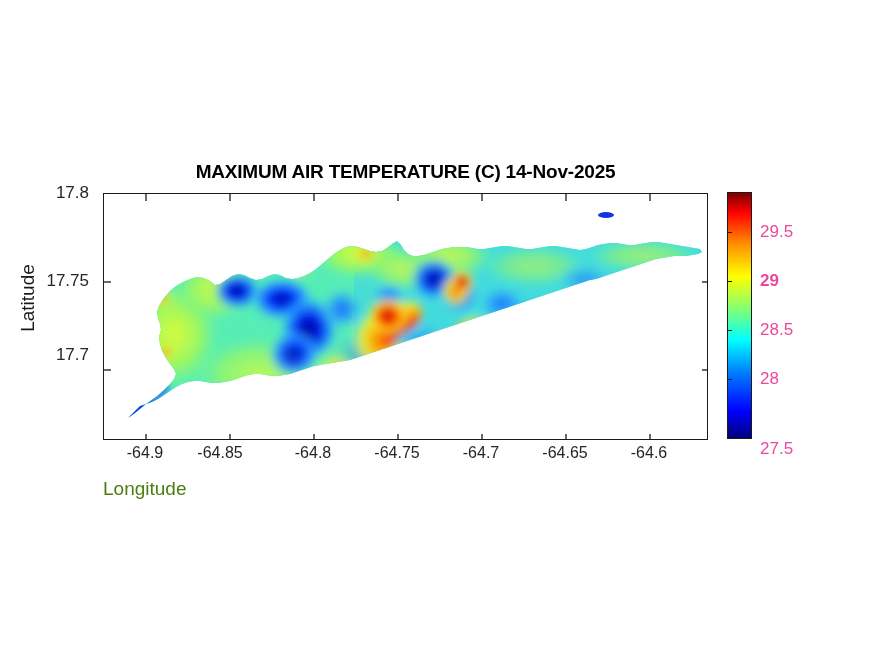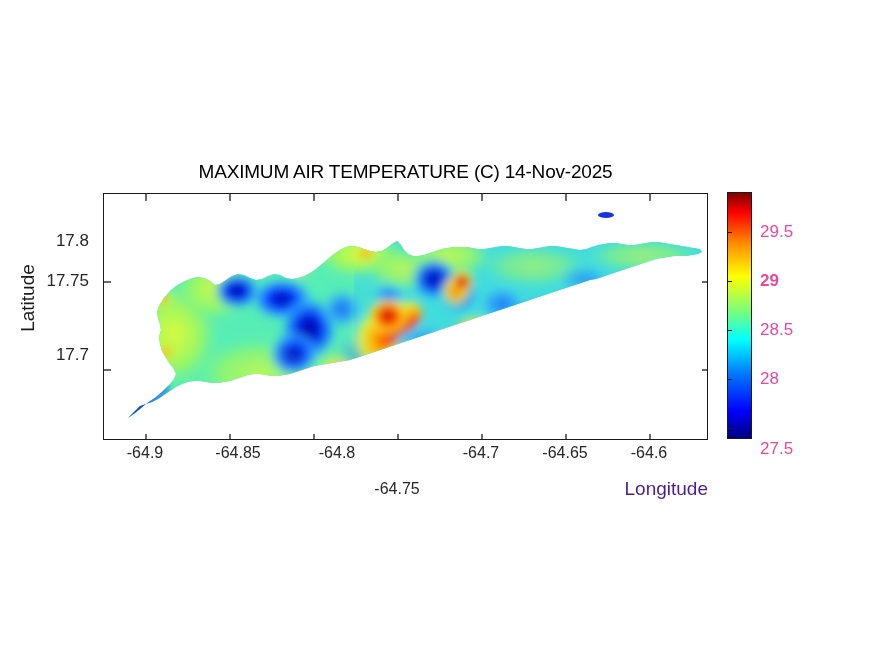--- a/index.html
+++ b/index.html
@@ -22,21 +22,21 @@
     background: #ffffff;
   }
   
   .chart-title {
     position: absolute;
     left: 103px;
     top: 161px;
     width: 605px;
     text-align: center;
     font-size: 19px;
-    font-weight: normal;
+    font-weight: bold;
     color: #000000;
     letter-spacing: -0.2px;
     white-space: nowrap;
   }
   
   .axes-box {
     position: absolute;
     left: 103px;
     top: 193px;
     width: 605px;
@@ -68,23 +68,23 @@
     transform: translateY(-50%);
     right: 786px;
     text-align: right;
     white-space: nowrap;
   }
   .xlabel {
     position: absolute;
     left: 103px;
     top: 478px;
     width: 605px;
-    text-align: right;
+    text-align: left;
     font-size: 19px;
-    color: #4c1d95;
+    color: #4d7c0f;
   }
   .ylabel {
     position: absolute;
     left: -32px;
     top: 287px;
     width: 120px;
     text-align: center;
     font-size: 19px;
     color: #1a1a1a;
     transform: rotate(-90deg);
@@ -128,21 +128,21 @@
 </style>
 </head>
 <body>
 
 <div id="figure">
 
   <div class="chart-title">MAXIMUM AIR TEMPERATURE (C) 14-Nov-2025</div>
 
   <div class="ylabel">Latitude</div>
 
-  <div class="yticklabel" style="top:193px;margin-top:48px;">17.8</div>
+  <div class="yticklabel" style="top:193px;">17.8</div>
   <div class="yticklabel" style="top:281px;">17.75</div>
   <div class="yticklabel" style="top:355px;">17.7</div>
 
   <div class="axes-box">
 
     <svg class="map-layer" viewBox="0 0 605 247" preserveAspectRatio="none">
       <defs>
 
         <clipPath id="stcroixClip">
           <path d="
@@ -334,23 +334,23 @@
           <line x1="0" y1="88" x2="7" y2="88"></line>
           <line x1="0" y1="176" x2="7" y2="176"></line>
           <line x1="605" y1="88" x2="598" y2="88"></line>
           <line x1="605" y1="176" x2="598" y2="176"></line>
         </g>
       </g>
     </svg>
   </div>
 
   <div class="xticklabel" style="left:145px;">-64.9</div>
-  <div class="xticklabel" style="left:238px;">-64.85</div>
-  <div class="xticklabel" style="left:313px;margin-left:24px;">-64.8</div>
-  <div class="xticklabel" style="left:397px;margin-top:36px;">-64.75</div>
+  <div class="xticklabel" style="left:220px;">-64.85</div>
+  <div class="xticklabel" style="left:313px;">-64.8</div>
+  <div class="xticklabel" style="left:397px;">-64.75</div>
   <div class="xticklabel" style="left:481px;">-64.7</div>
   <div class="xticklabel" style="left:565px;">-64.65</div>
   <div class="xticklabel" style="left:649px;">-64.6</div>
 
   <div class="xlabel">Longitude</div>
 
   <div class="colorbar"></div>
   <div class="cbtick" style="top:232px;"></div>
   <div class="cbtick" style="top:281px;"></div>
   <div class="cbtick" style="top:330px;"></div>

